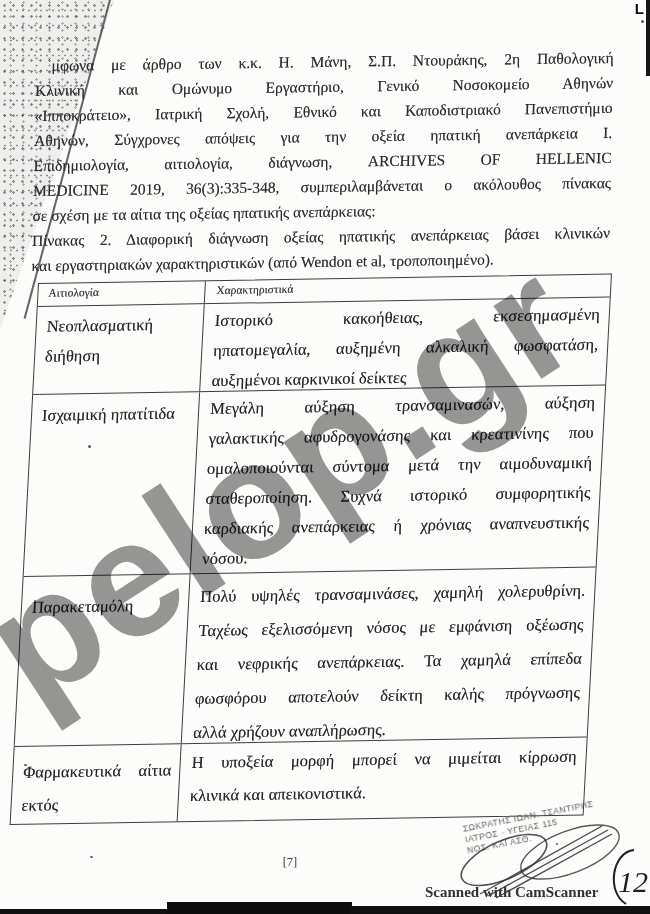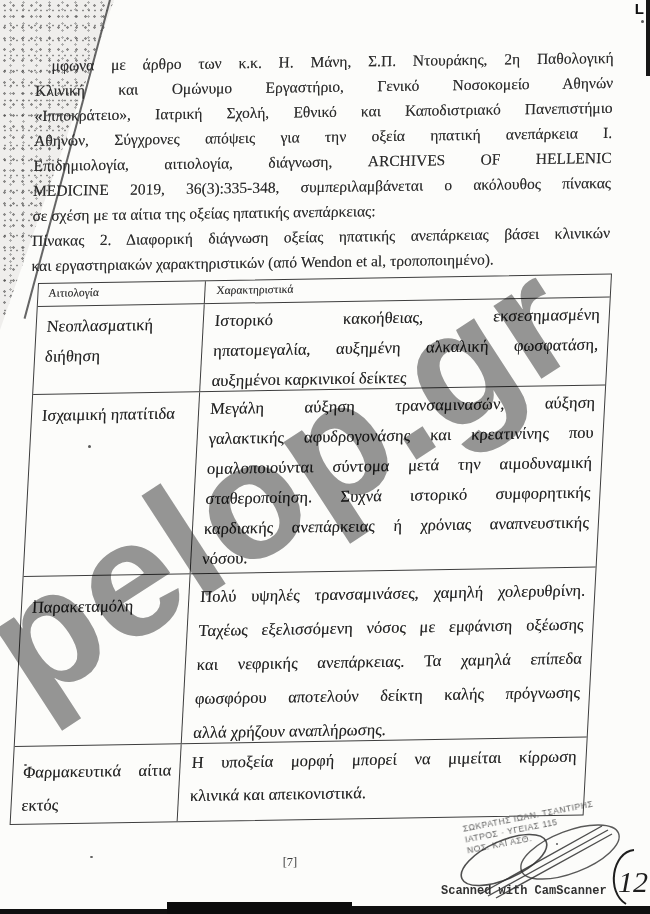--- a/index.html
+++ b/index.html
@@ -70,22 +70,22 @@
   .watermark{
     position:absolute; left:48px; top:565px; height:165px; line-height:165px;
     transform:rotate(-33deg); transform-origin:0 100%;
     font-family:"Liberation Sans", sans-serif; font-weight:bold; font-size:165px;
     letter-spacing:1px; color:#8f8f8f; mix-blend-mode:multiply; opacity:.93;
     white-space:nowrap; z-index:50; pointer-events:none;
   }
   
   .pageno{position:absolute; left:262px; top:855px; width:56px; text-align:center;
     font-size:12.5px; color:#3b3b3b;}
-  .camscan{position:absolute; left:441px; top:884px; font-family:Liberation Mono, monospace;
-    font-size:12px; font-weight:bold; color:#323232;}
+  .camscan{position:absolute; left:425px; top:884px; font-family:Liberation Serif, serif;
+    font-size:15px; font-weight:bold; color:#323232;}
   .stamp{position:absolute; left:452px; top:816px; width:200px; height:92px;}
   .stamp-text{
     position:absolute; left:10px; top:8px; width:190px;
     transform:rotate(-11deg); transform-origin:top left;
     font-family:"Liberation Sans",sans-serif; font-size:8.5px; line-height:11px;
     letter-spacing:.6px; color:#4c4c4c; filter:blur(.3px); opacity:.9;
   }
   .stamp-svg{position:absolute; left:0; top:0;}
   .circ12{position:absolute; left:604px; top:846px;}
   .circ12 text{font-family:"Liberation Serif",serif; font-style:italic;}

